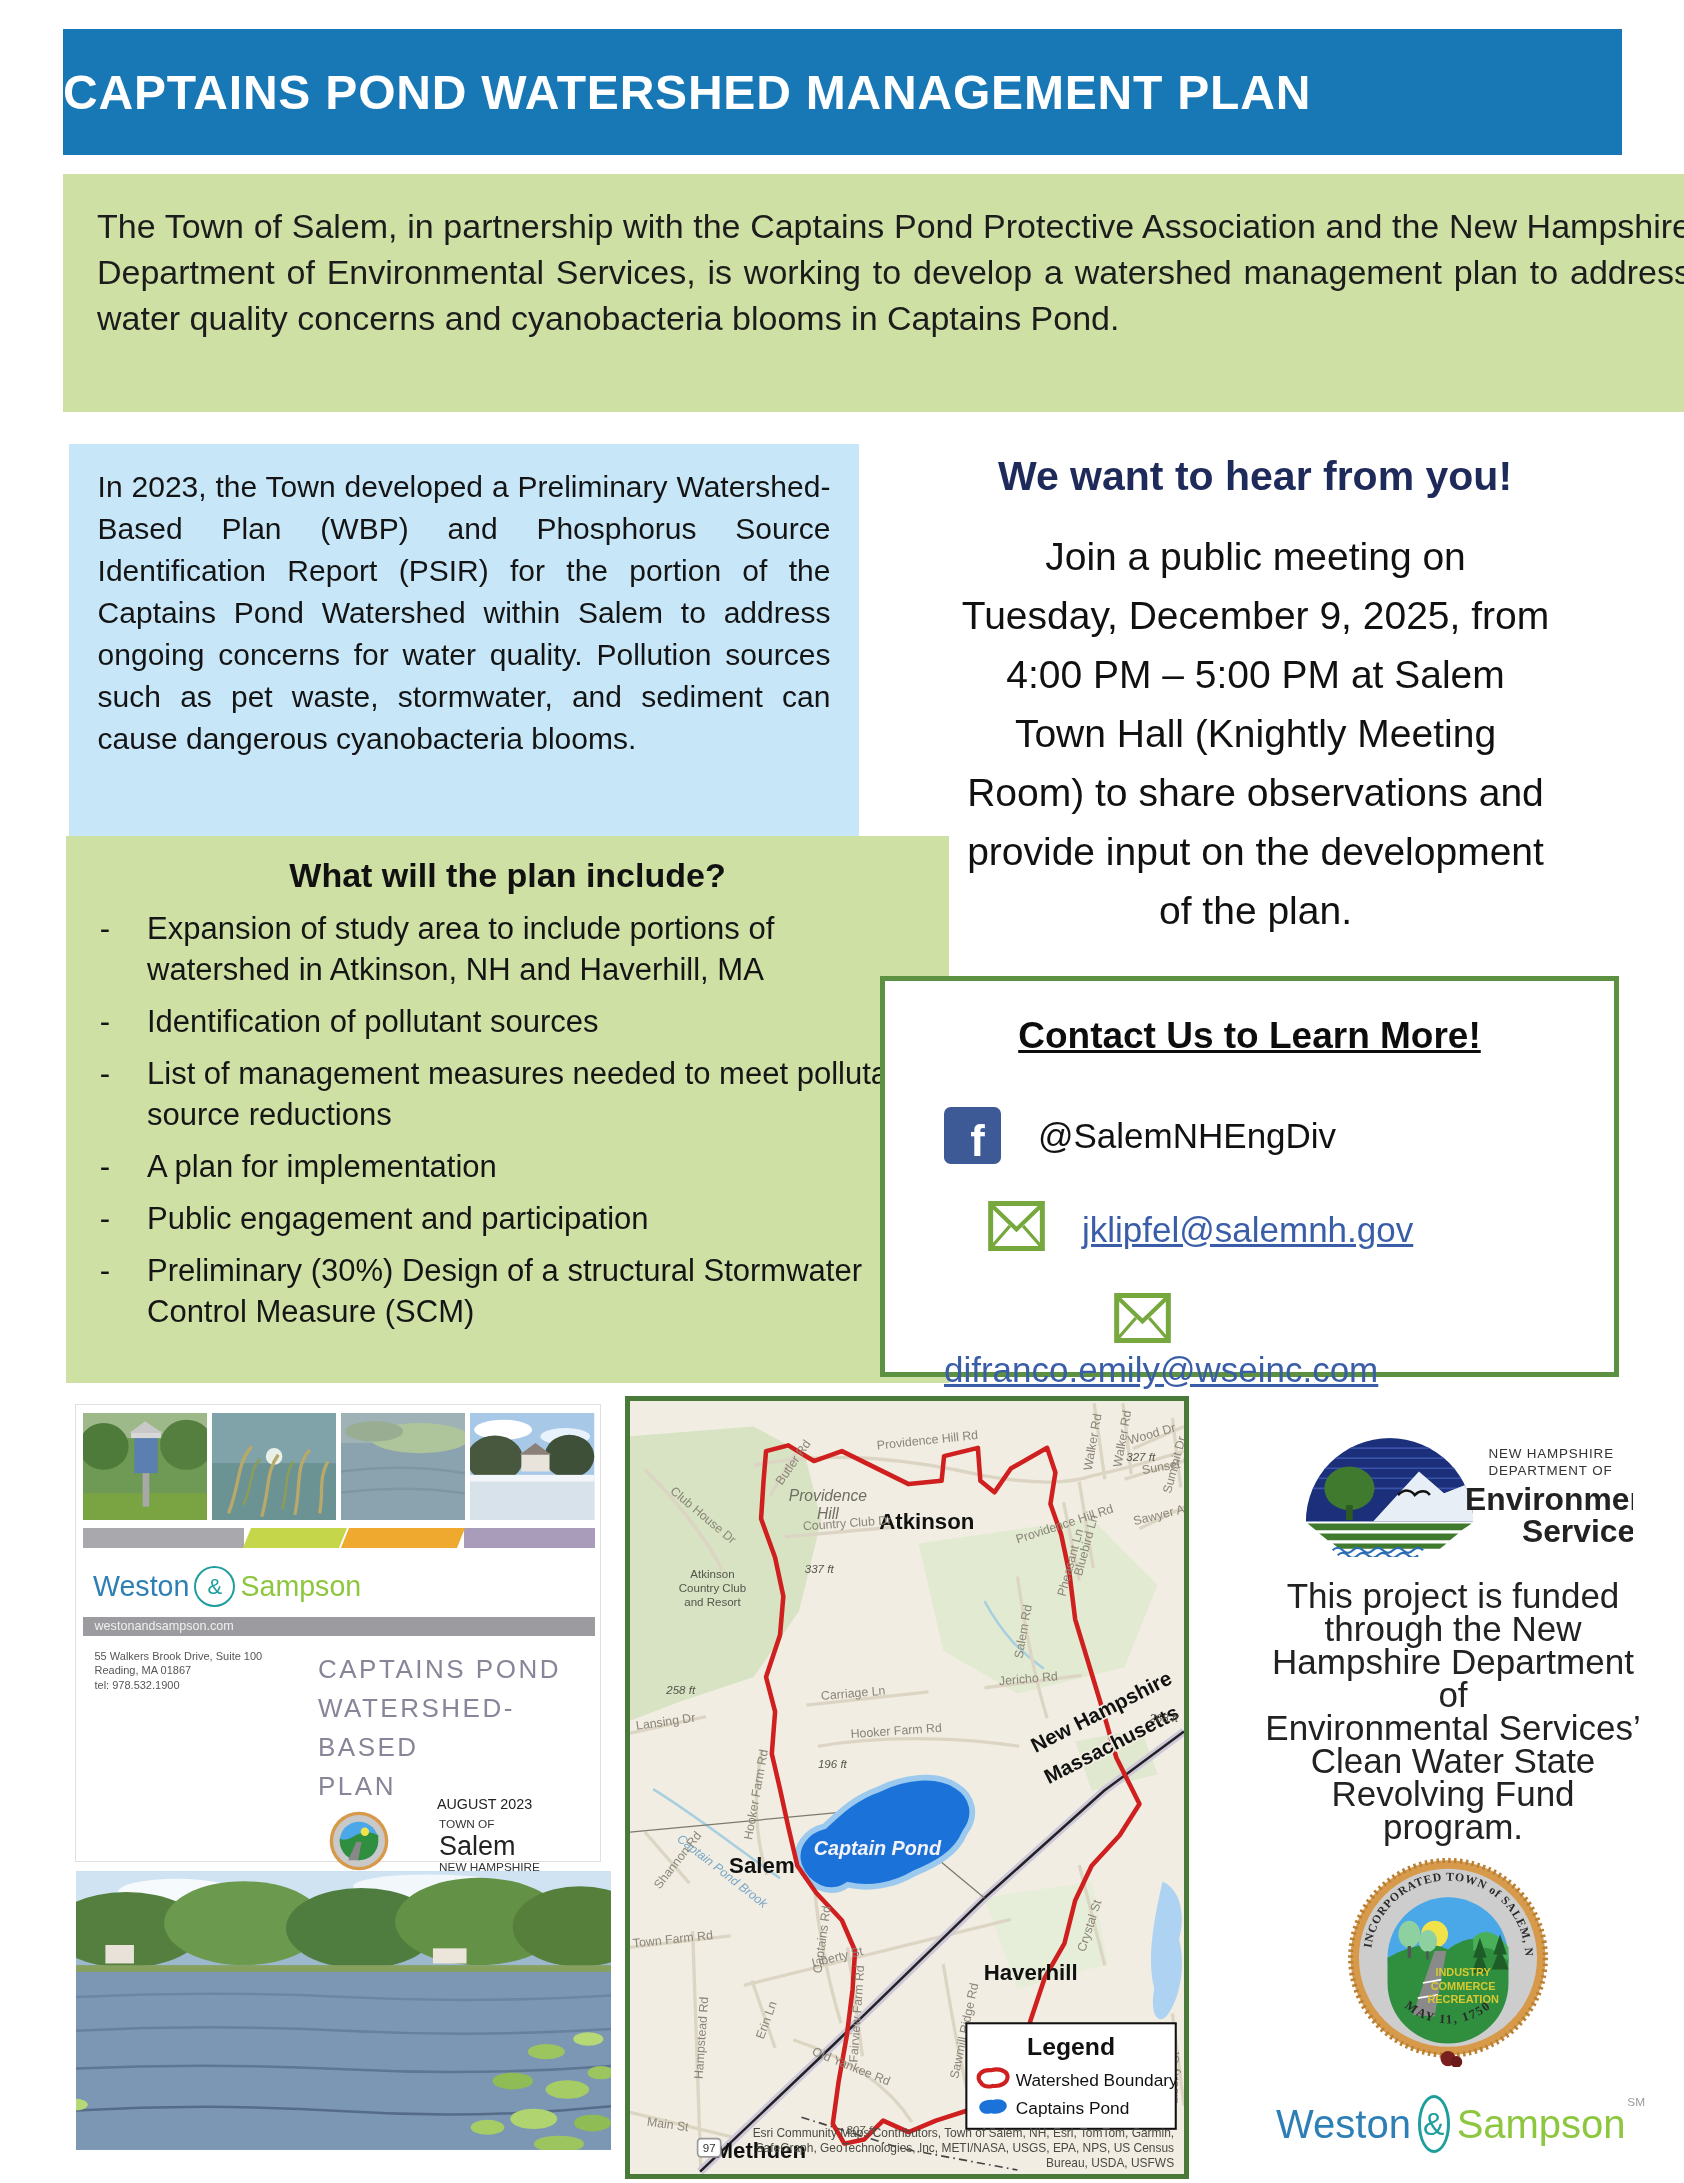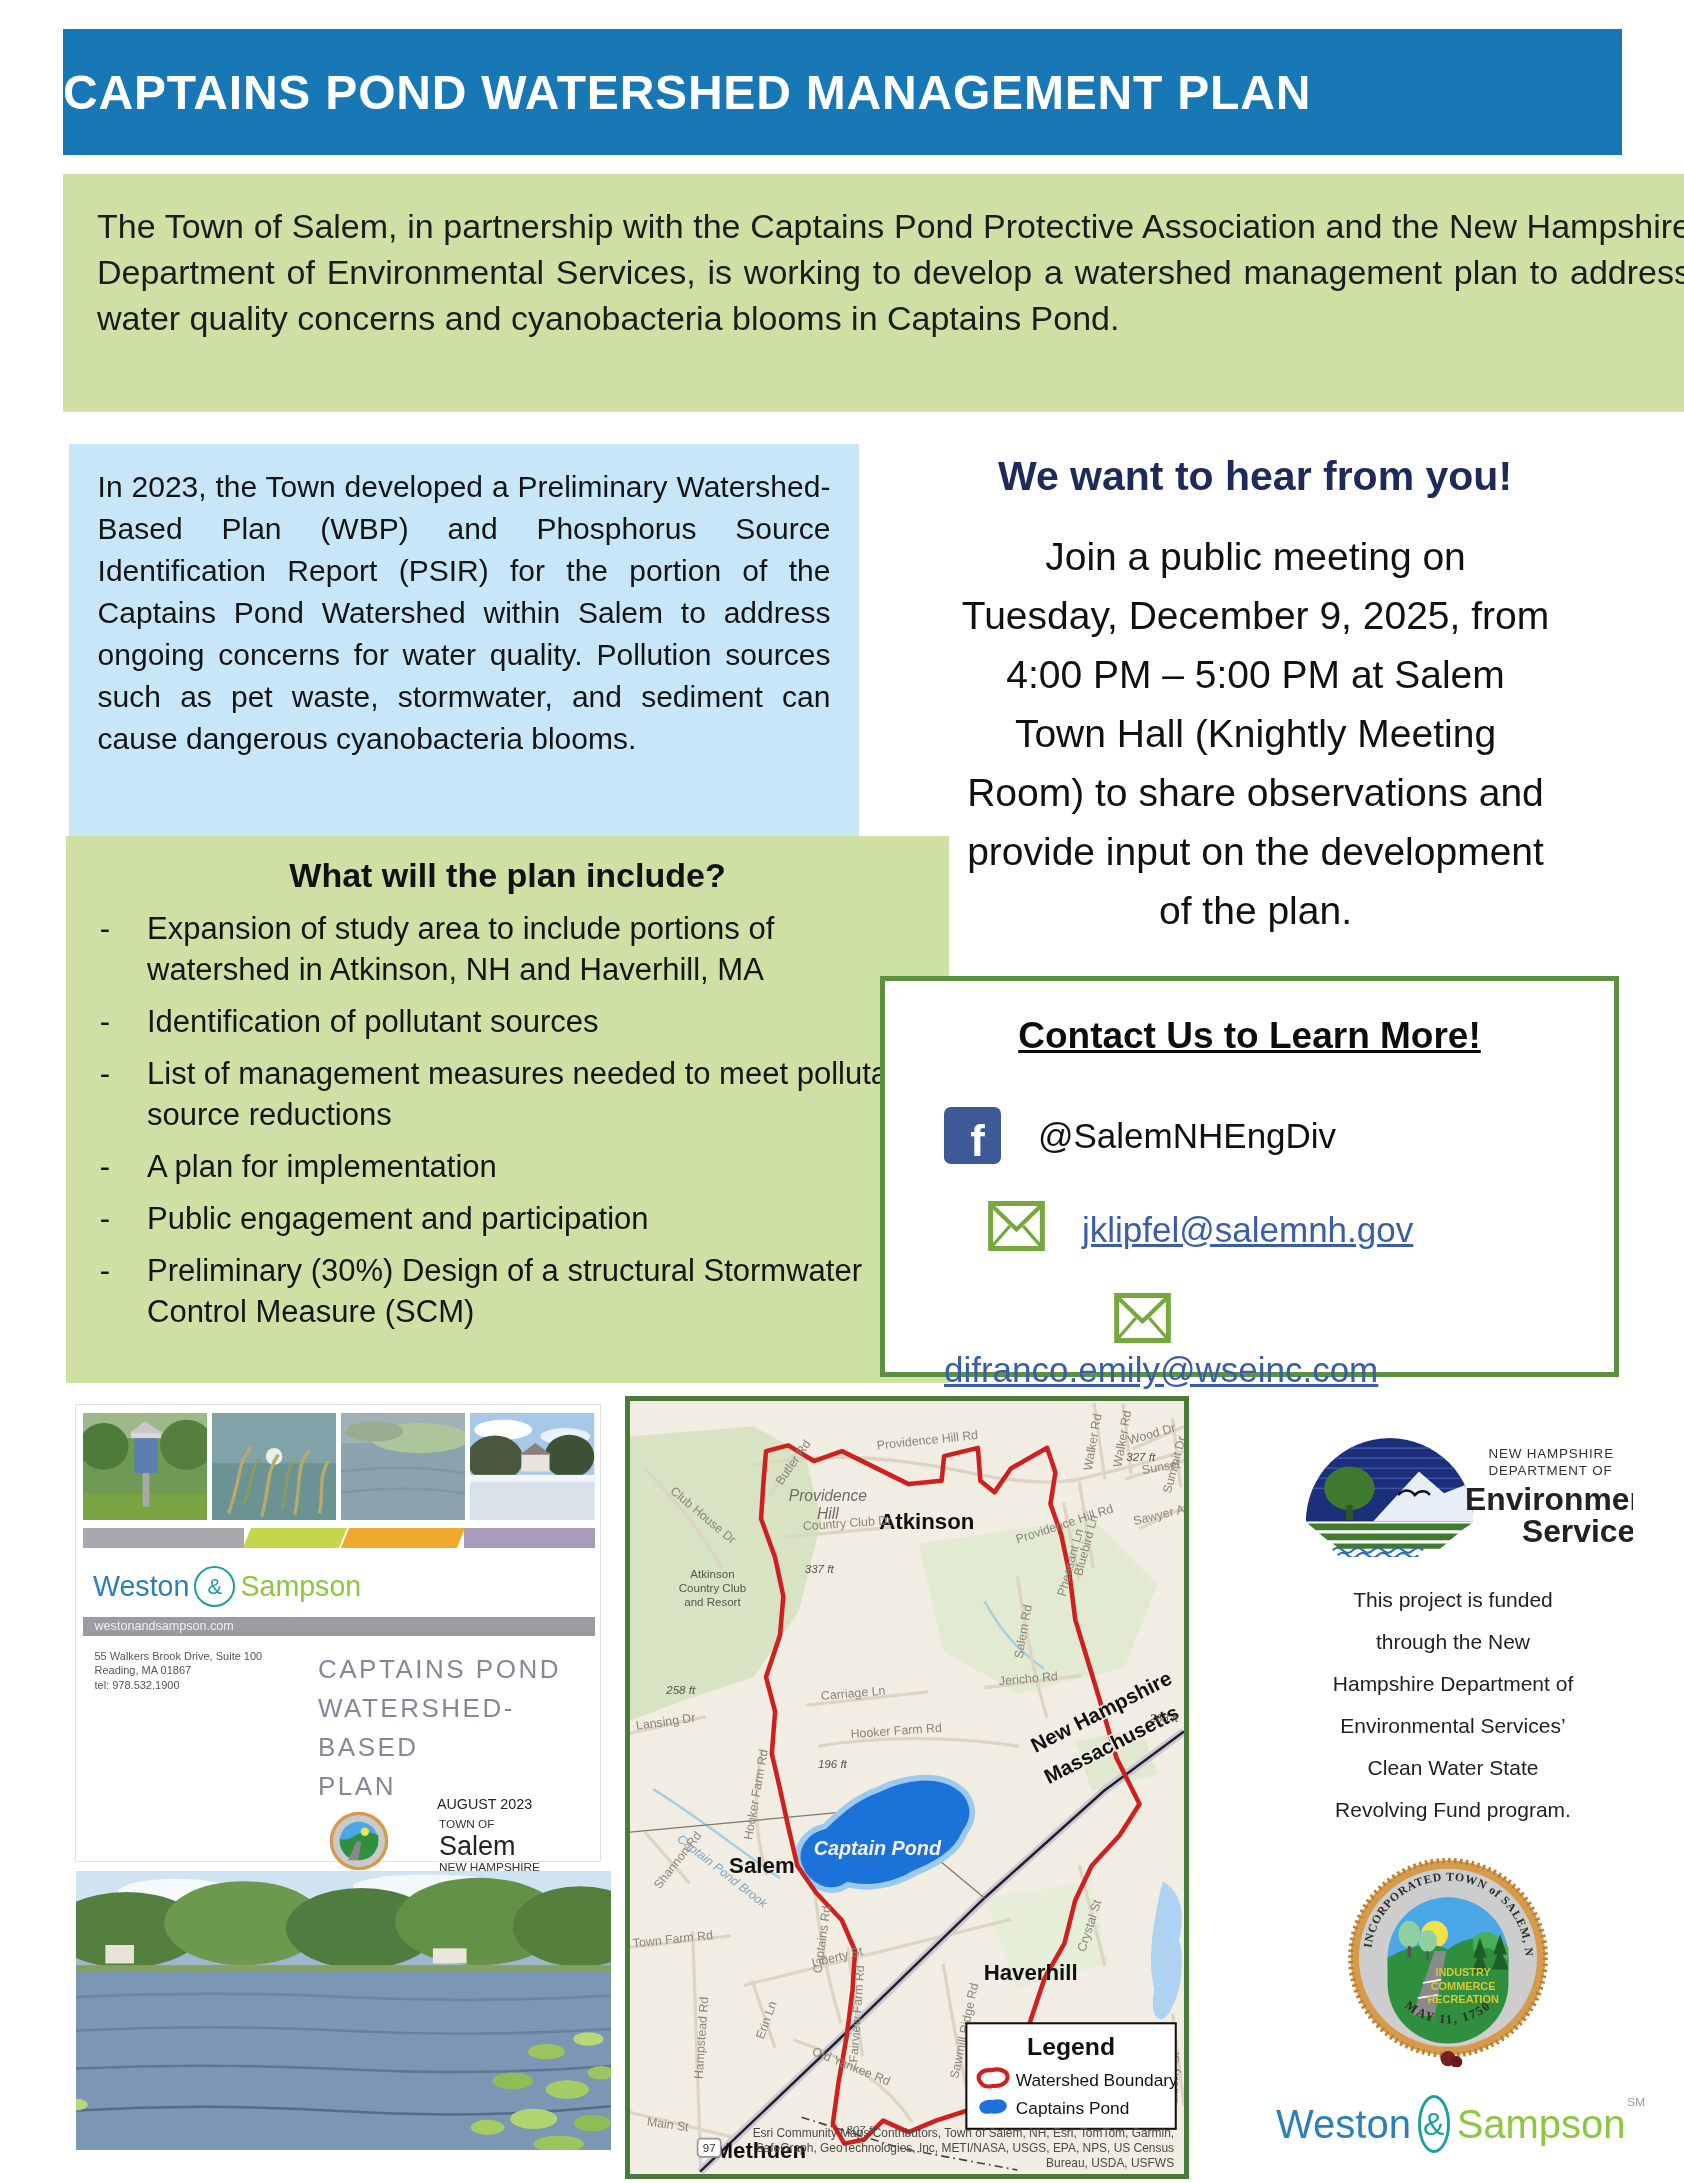--- a/index.html
+++ b/index.html
@@ -72,21 +72,21 @@
   .cover-seal{position:absolute;left:252px;top:405px;}
 
   .lake{position:absolute;left:76px;top:1871px;width:535px;height:279px;}
 
   .mapwrap{position:absolute;left:625px;top:1396px;width:564px;height:783px;
            border:5px solid #4a7a3a;box-sizing:border-box;background:#f1ede2;}
 
   
   .des-logo{position:absolute;left:1297px;top:1423px;}
   .funding{position:absolute;left:1260px;top:1579px;width:386px;text-align:center;
-           font-size:21px;line-height:42px;color:#222;white-space:pre-line;}
+           font-size:35px;line-height:33px;color:#222;white-space:pre-line;}
   .sealwrap{position:absolute;left:1347px;top:1857px;}
   .ws-logo-big{position:absolute;left:1276px;top:2095px;width:369px;display:flex;align-items:center;
                justify-content:center;font-size:40px;}
   .ws-logo-big .amp-circle{width:52px;height:52px;font-size:32px;border-width:3.4px;margin:0 6.7px;}
   .ws-sm{font-size:11.8px;color:#999;vertical-align:top;margin-left:1.7px;align-self:flex-start;}
 
   svg text{font-family:"Liberation Sans",sans-serif;}
   .serif{font-family:"Liberation Serif",serif;}
 </style>
 </head>

